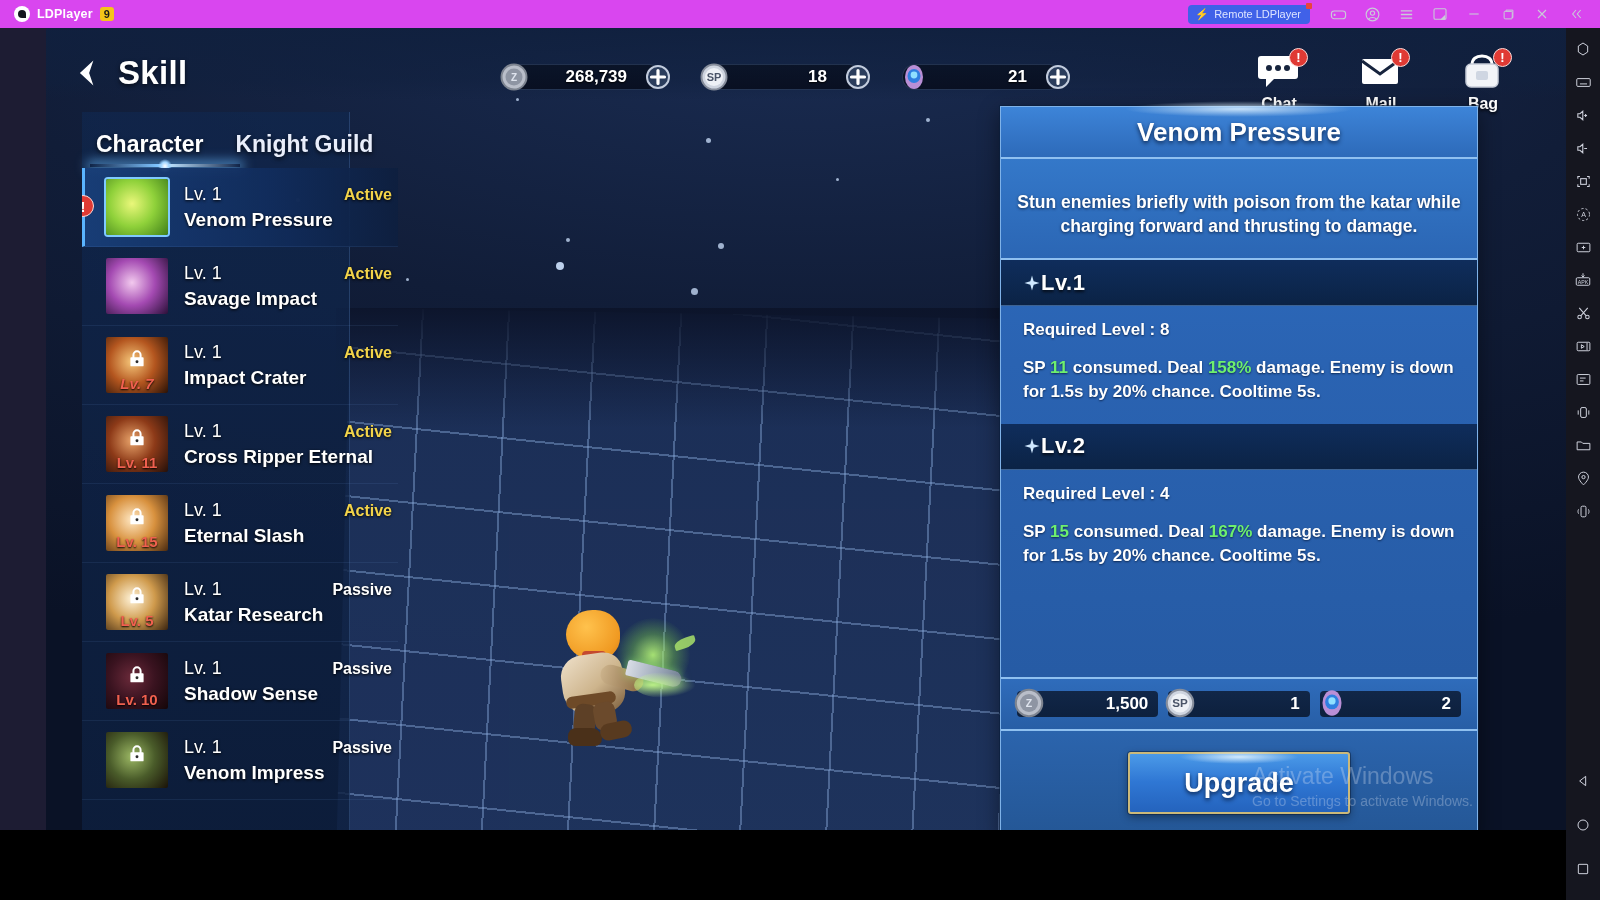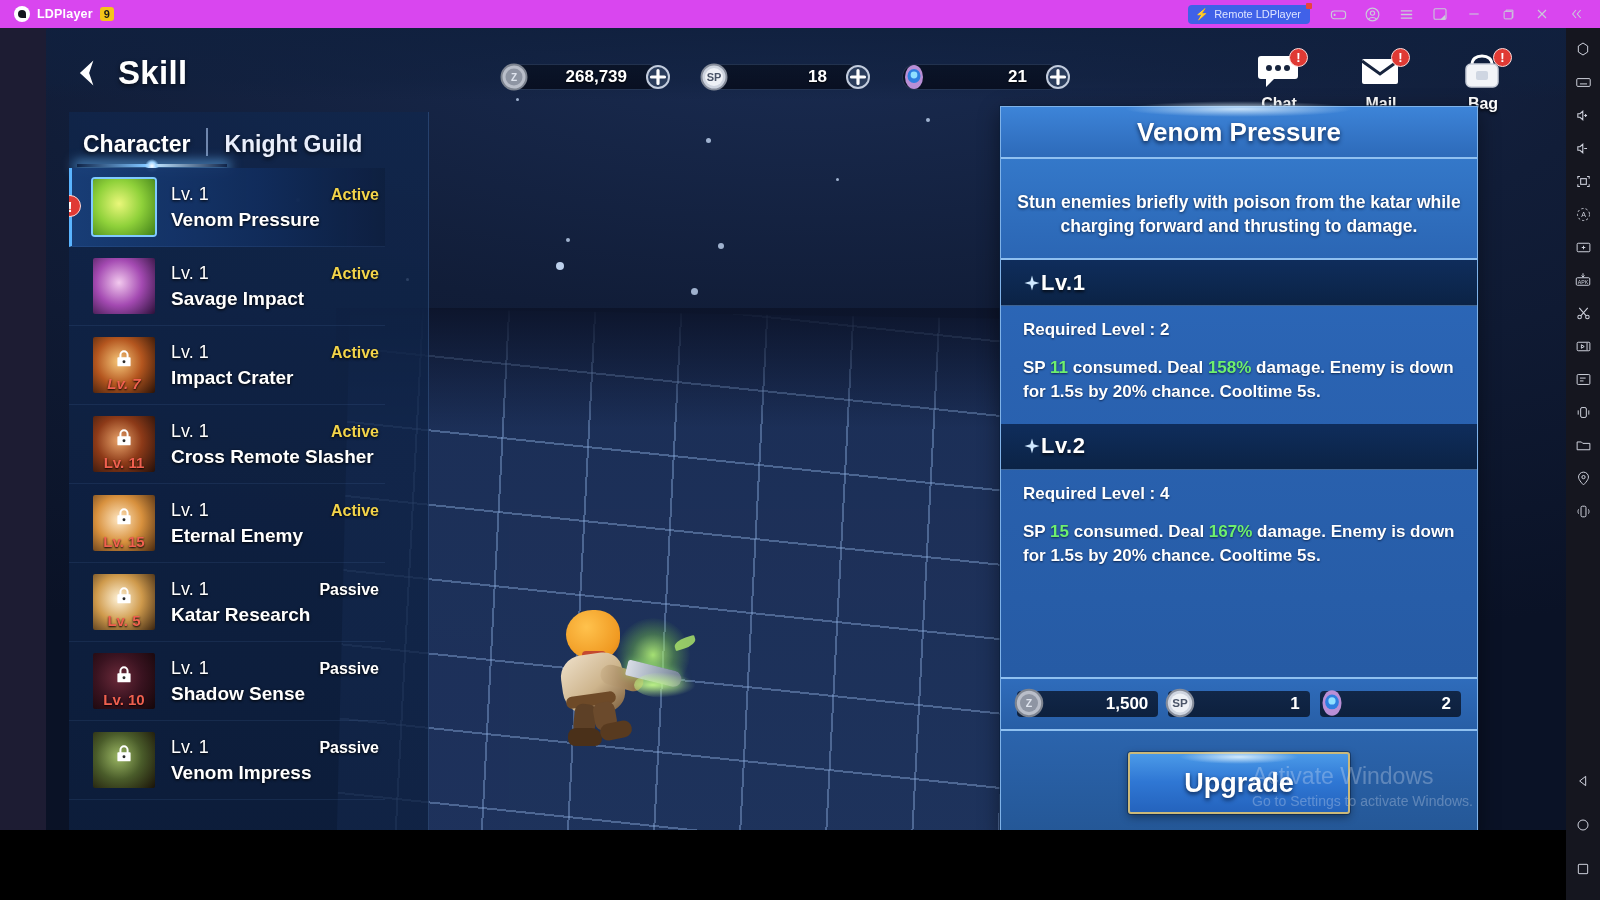--- a/index.html
+++ b/index.html
@@ -159,21 +159,21 @@
     text-shadow:0 2px 3px rgba(0,0,0,.8); }
   .badge-excl {
     position:absolute; right:8px; top:-4px; width:19px; height:19px; border-radius:50%;
     background:#e03a34; border:1.5px solid #ffd9d6; color:#fff; font-size:13px;
     font-weight:bold; display:flex; align-items:center; justify-content:center;
     line-height:1;
   }
 
   
   .skill-panel {
-    position:absolute; left:23px; top:84px; width:360px; height:718px;
+    position:absolute; left:36px; top:84px; width:268px; height:718px;
     background:linear-gradient(180deg, rgba(16,38,76,.80) 0%, rgba(13,31,63,.80) 100%);
     border-right:1px solid rgba(120,170,235,.22);
   }
   .tabs { position:relative; height:52px; display:flex; align-items:flex-end; }
   .tab {
     font-size:23px; font-weight:bold; padding:0 14px 6px 14px; color:#ffffff;
     text-shadow:0 2px 4px rgba(0,0,0,.7); position:relative; white-space:nowrap;
   }
   .tab.inactive { color:#e9eefb; }
   .tab-div { width:2px; height:28px; background:rgba(190,215,255,.55); margin:0 2px 8px 2px; }
@@ -681,37 +681,37 @@
                   <path d="M7 10V7.5a5 5 0 0 1 10 0V10h1.2a1 1 0 0 1 1 1v8a1 1 0 0 1-1 1H5.8a1 1 0 0 1-1-1v-8a1 1 0 0 1 1-1H7zm2.2 0h5.6V7.5a2.8 2.8 0 1 0-5.6 0V10z"></path>
                   <circle cx="12" cy="15" r="1.6" fill="#2b2b2b"></circle>
                 </svg></span>
               <span class="sk-req">Lv. 11</span>
             </div>
             <div class="sk-text">
               <div class="sk-line1">
                 <span class="sk-lv">Lv. 1</span>
                 <span class="sk-type active">Active</span>
               </div>
-              <div class="sk-name">Cross Remote Slasher</div>
+              <div class="sk-name">Cross Ripper Eternal</div>
             </div>
           </div>
           <div class="skill-row">
             <div class="sk-icon" style="background:radial-gradient(circle at 42% 44%, #ffe7c2 0%, #d8913e 48%, #4a2a10 100%);">
               <span class="sk-lock"><svg viewBox="0 0 24 24" fill="#fff">
                   <path d="M7 10V7.5a5 5 0 0 1 10 0V10h1.2a1 1 0 0 1 1 1v8a1 1 0 0 1-1 1H5.8a1 1 0 0 1-1-1v-8a1 1 0 0 1 1-1H7zm2.2 0h5.6V7.5a2.8 2.8 0 1 0-5.6 0V10z"></path>
                   <circle cx="12" cy="15" r="1.6" fill="#2b2b2b"></circle>
                 </svg></span>
               <span class="sk-req">Lv. 15</span>
             </div>
             <div class="sk-text">
               <div class="sk-line1">
                 <span class="sk-lv">Lv. 1</span>
                 <span class="sk-type active">Active</span>
               </div>
-              <div class="sk-name">Eternal Enemy</div>
+              <div class="sk-name">Eternal Slash</div>
             </div>
           </div>
           <div class="skill-row">
             <div class="sk-icon" style="background:radial-gradient(circle at 42% 44%, #fff3d8 0%, #cf9a4c 48%, #3a2410 100%);">
               <span class="sk-lock"><svg viewBox="0 0 24 24" fill="#fff">
                   <path d="M7 10V7.5a5 5 0 0 1 10 0V10h1.2a1 1 0 0 1 1 1v8a1 1 0 0 1-1 1H5.8a1 1 0 0 1-1-1v-8a1 1 0 0 1 1-1H7zm2.2 0h5.6V7.5a2.8 2.8 0 1 0-5.6 0V10z"></path>
                   <circle cx="12" cy="15" r="1.6" fill="#2b2b2b"></circle>
                 </svg></span>
               <span class="sk-req">Lv. 5</span>
             </div>
@@ -767,21 +767,21 @@
 
       <div id="levels">
           <div class="lvl-block">
             <div class="lvl-bar">
               <span class="lvl-diamond"><svg viewBox="0 0 24 24" fill="currentColor">
                   <path d="M12 2l2.2 7.8L22 12l-7.8 2.2L12 22l-2.2-7.8L2 12l7.8-2.2z"></path>
                 </svg></span>
               <span class="lvl-text">Lv.1</span>
             </div>
             <div class="lvl-body">
-              <div class="req">Required Level : 2</div>
+              <div class="req">Required Level : 8</div>
               <div class="stat">SP <span class="hl">11</span> consumed. Deal <span class="hl">158%</span> damage. Enemy is down for 1.5s by 20% chance. Cooltime 5s.</div>
             </div>
           </div>
           <div class="lvl-block">
             <div class="lvl-bar">
               <span class="lvl-diamond"><svg viewBox="0 0 24 24" fill="currentColor">
                   <path d="M12 2l2.2 7.8L22 12l-7.8 2.2L12 22l-2.2-7.8L2 12l7.8-2.2z"></path>
                 </svg></span>
               <span class="lvl-text">Lv.2</span>
             </div>

